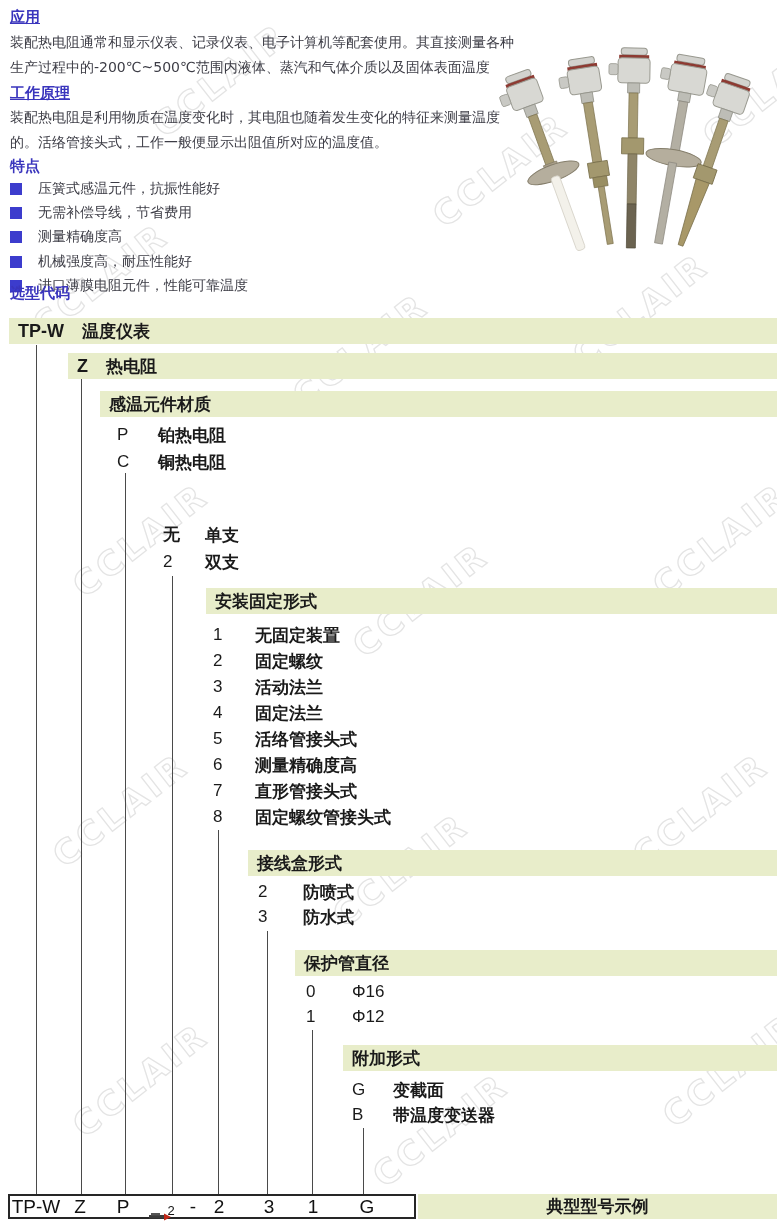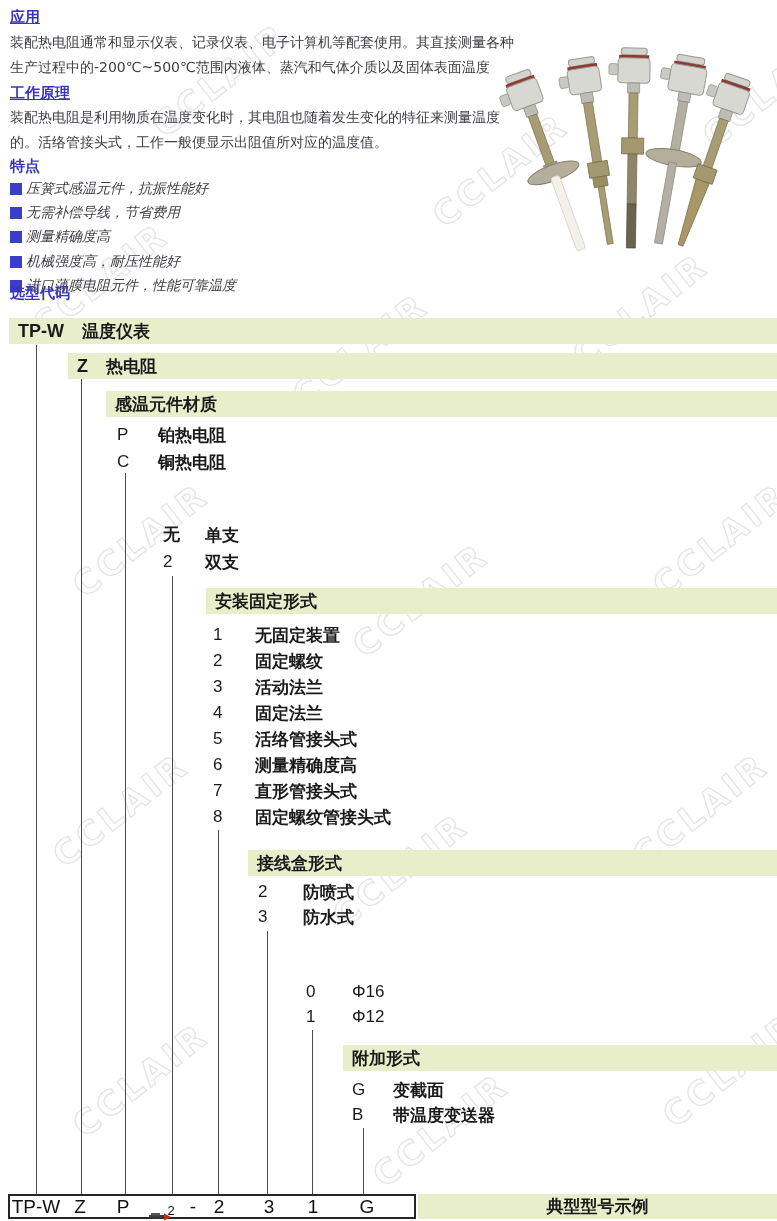--- a/index.html
+++ b/index.html
@@ -6,21 +6,21 @@
   .page{position:relative;width:777px;height:1221px;background:#ffffff;overflow:hidden;
         font-family:"DejaVu Sans","Liberation Sans",sans-serif;}
   
   .wm{position:absolute;font-weight:bold;font-size:34px;letter-spacing:4px;
       transform:rotate(-38deg);color:transparent;-webkit-text-stroke:1.3px #e4e4e4;
       pointer-events:none;user-select:none;}
   
   .heading{position:absolute;left:10px;font-size:15px;color:#3a35bd;font-weight:600;}
   .heading.u{text-decoration:underline;}
   .bodyline{position:absolute;left:10px;font-size:14px;color:#3d3d46;white-space:nowrap;}
-  .feat{position:absolute;left:10px;font-size:14px;color:#3d3d46;display:flex;align-items:center;gap:4px;white-space:nowrap;font-style:italic;}
+  .feat{position:absolute;left:10px;font-size:14px;color:#3d3d46;display:flex;align-items:center;gap:16px;white-space:nowrap;}
   .feat .sq{width:12px;height:12px;background:#3c3ccd;display:inline-block;flex:0 0 auto;}
   
   .band{position:absolute;right:0;height:26px;background:#e8edca;display:flex;align-items:center;
         padding-left:9px;box-sizing:border-box;gap:18px;}
   .bcode{font-size:18px;font-weight:bold;color:#1a1a1a;font-family:"Liberation Sans",sans-serif;white-space:nowrap;}
   .btitle{font-size:17px;font-weight:bold;color:#1a1a1a;white-space:nowrap;}
   .opt{position:absolute;font-size:17px;color:#1a1a1a;display:flex;white-space:nowrap;line-height:22px;}
   .ocode{flex:0 0 auto;font-family:"Liberation Sans",sans-serif;}
   .olabel{font-weight:600;}
   .vline{position:absolute;width:1px;background:#4a4a4a;}
@@ -157,28 +157,31 @@
   <div class="vline" style="left:363px;top:1128px;height:66px"></div>
 
   <div class="band" style="left:9px;top:318px">
     <span class="bcode">TP-W</span>
     <span class="btitle">温度仪表</span>
   </div>
   <div class="band" style="left:68px;top:353px">
     <span class="bcode">Z</span>
     <span class="btitle">热电阻</span>
   </div>
-  <div class="band" style="left:106px;top:391px">
+  <div class="band" style="left:100px;top:391px">
     <span class="btitle">感温元件材质</span>
   </div>
   <div class="band" style="left:206px;top:588px">
     <span class="btitle">安装固定形式</span>
   </div>
   <div class="band" style="left:248px;top:850px">
     <span class="btitle">接线盒形式</span>
+  </div>
+  <div class="band" style="left:295px;top:950px">
+    <span class="btitle">保护管直径</span>
   </div>
   <div class="band" style="left:343px;top:1045px">
     <span class="btitle">附加形式</span>
   </div>
 
   <div class="opt" style="left:117px;top:424px">
     <span class="ocode" style="width:41px">P</span>
     <span class="olabel">铂热电阻</span>
   </div>
   <div class="opt" style="left:117px;top:451px">

